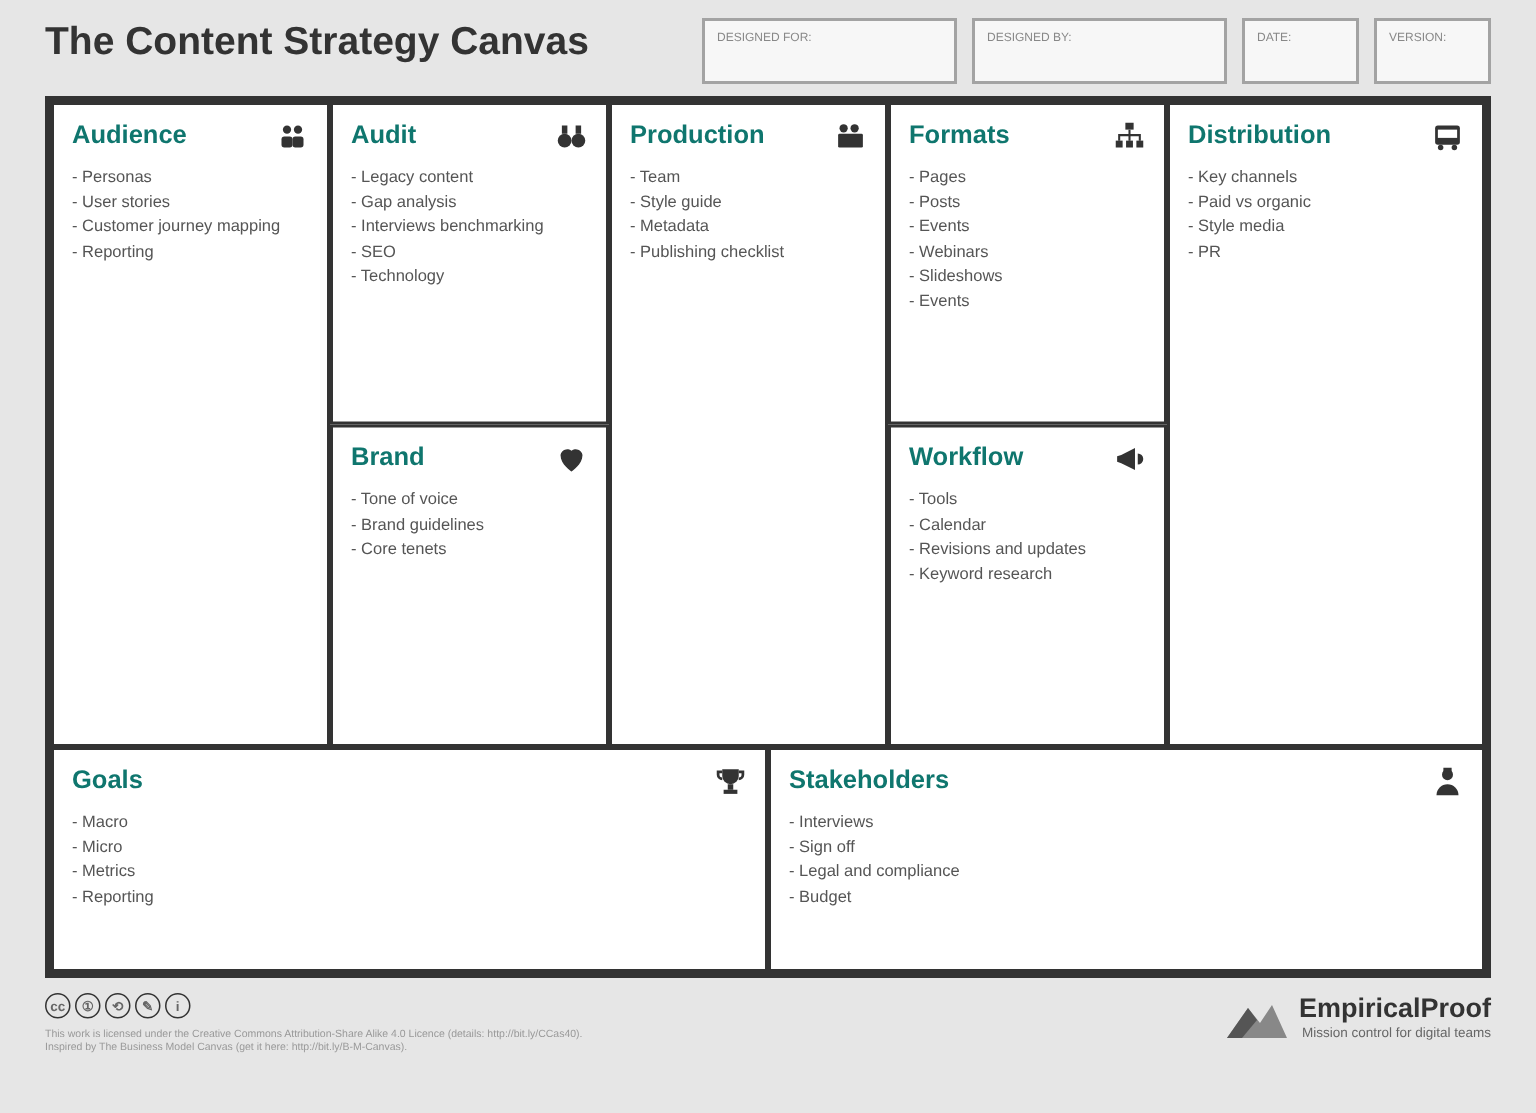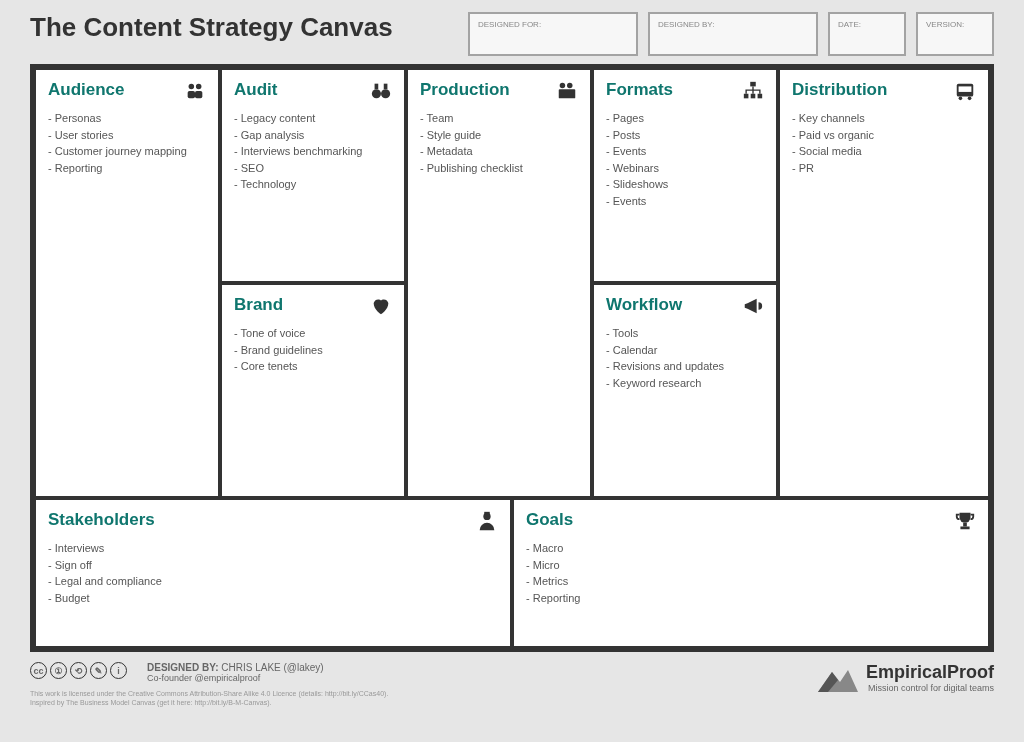--- a/index.html
+++ b/index.html
@@ -248,74 +248,70 @@
         <svg class="icon" viewBox="0 0 24 24">
             <rect x="3" y="4" width="18" height="14" rx="2"></rect>
             <rect x="5" y="7" width="14" height="6" fill="#fff"></rect>
             <circle cx="7" cy="20" r="2"></circle>
             <circle cx="17" cy="20" r="2"></circle>
           </svg>
         <h3>Distribution</h3>
         <ul>
             <li>Key channels</li>
             <li>Paid vs organic</li>
-            <li>Social media</li>
+            <li>Style media</li>
             <li>PR</li>
           </ul>
       </div>
     </div>
   </div>
 
   <div class="bottom-row">
-    <div class="cell">
-      <svg class="icon" viewBox="0 0 24 24">
-          <circle cx="12" cy="7" r="4"></circle>
-          <path d="M4 22a8 8 0 0 1 16 0z"></path>
-          <rect x="9" y="2" width="6" height="3"></rect>
-        </svg>
-      <h3>Stakeholders</h3>
-      <ul>
-          <li>Interviews</li>
-          <li>Sign off</li>
-          <li>Legal and compliance</li>
-          <li>Budget</li>
-        </ul>
-    </div>
     <div class="cell">
       <svg class="icon" viewBox="0 0 24 24">
           <path d="M6 3h12v5a6 6 0 0 1-12 0z"></path>
           <path d="M6 5H3v2a3 3 0 0 0 3 3M18 5h3v2a3 3 0 0 1-3 3" fill="none" stroke="#333" stroke-width="2"></path>
           <rect x="10" y="14" width="4" height="4"></rect>
           <rect x="7" y="18" width="10" height="3"></rect>
         </svg>
       <h3>Goals</h3>
       <ul>
           <li>Macro</li>
           <li>Micro</li>
           <li>Metrics</li>
           <li>Reporting</li>
         </ul>
     </div>
+    <div class="cell">
+      <svg class="icon" viewBox="0 0 24 24">
+          <circle cx="12" cy="7" r="4"></circle>
+          <path d="M4 22a8 8 0 0 1 16 0z"></path>
+          <rect x="9" y="2" width="6" height="3"></rect>
+        </svg>
+      <h3>Stakeholders</h3>
+      <ul>
+          <li>Interviews</li>
+          <li>Sign off</li>
+          <li>Legal and compliance</li>
+          <li>Budget</li>
+        </ul>
+    </div>
   </div>
 </div>
 
 <div class="footer">
   <div class="footer-left">
     <div class="footer-top-row">
       <div class="cc-icons">
         <span>cc</span>
         <span>①</span>
         <span>⟲</span>
         <span>✎</span>
         <span>i</span>
       </div>
-      <div class="credits">
-        <div class="line1"><b>DESIGNED BY:</b> <span>CHRIS LAKE (@lakey)</span></div>
-        <div>Co-founder @empiricalproof</div>
-      </div>
     </div>
     <div class="fineprint">
       <div>This work is licensed under the Creative Commons Attribution-Share Alike 4.0 Licence (details: http://bit.ly/CCas40).</div>
       <div>Inspired by The Business Model Canvas (get it here: http://bit.ly/B-M-Canvas).</div>
     </div>
   </div>
   <div class="brand">
     <svg class="brand-logo" viewBox="0 0 40 28">
         <polygon points="0,28 14,8 22,18 30,6 40,28" fill="#888"></polygon>
         <polygon points="0,28 14,8 20,16 10,28" fill="#555"></polygon>

